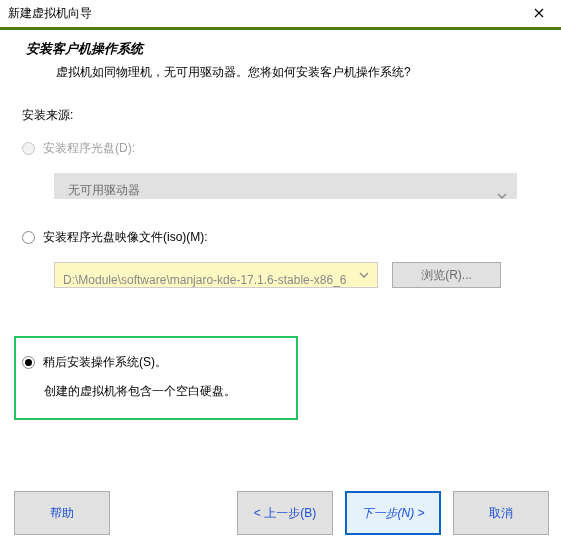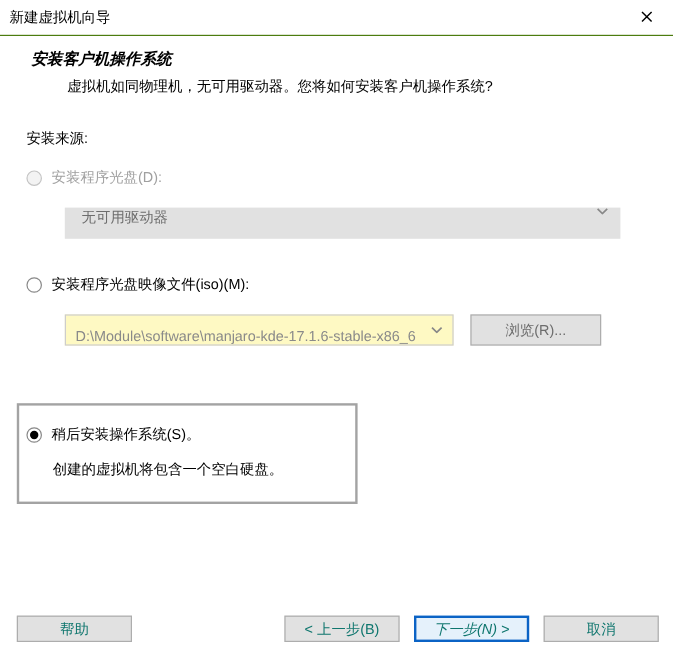--- a/index.html
+++ b/index.html
@@ -12,21 +12,21 @@
     height: 545px;
     overflow: hidden;
     position: relative;
   }
   .titlebar {
     display: flex;
     align-items: center;
     justify-content: space-between;
     height: 30px;
     padding: 0 0 0 8px;
-    border-bottom: 1px solid #4d7c0f;
+    border-bottom: 3px solid #4d7c0f;
     background: #fff;
   }
   .titlebar .title { color: #000; }
   .titlebar .close {
     width: 44px;
     height: 30px;
     display: flex;
     align-items: center;
     justify-content: center;
     color: #000;
@@ -74,21 +74,21 @@
     background: #000;
     border-radius: 50%;
   }
   .opt-label { color: #000; }
   .opt-label.disabled { color: #a0a0a0; }
   .dropdown {
     margin: 6px 44px 28px 54px;
     height: 26px;
     background: #e1e1e1;
     display: flex;
-    align-items: flex-start;
+    align-items: flex-end;
     justify-content: space-between;
     padding: 0 10px 0 14px;
     color: #6d6d6d;
   }
   .dropdown .chev svg { width: 10px; height: 6px; display: block; }
   .isorow {
     display: flex;
     align-items: center;
     margin: 6px 0 0 54px;
     gap: 14px;
@@ -115,46 +115,46 @@
     width: 109px;
     height: 26px;
     background: #e1e1e1;
     border: 1px solid #adadad;
     display: flex;
     align-items: center;
     justify-content: center;
     color: #6d6d6d;
   }
   .highlight-box {
-    border: 2px solid #a3a3a3;
+    border: 2px solid #22c55e;
     margin: 48px 0 0 14px;
     width: 284px;
     padding: 16px 4px 18px 6px;
   }
   .highlight-box .option-row { padding: 0 0 12px 0; }
   .hint {
     padding: 0 0 0 22px;
     color: #000;
   }
   .footer {
     position: absolute;
     left: 0; right: 0; bottom: 10px;
     display: flex;
     align-items: center;
     padding: 0 12px 0 14px;
   }
   .btn {
-    height: 22px;
+    height: 44px;
     min-width: 96px;
     border: 1px solid #adadad;
     background: #e1e1e1;
     display: flex;
     align-items: center;
     justify-content: center;
-    color: #0f766e;
+    color: #1d4ed8;
     padding: 0 10px;
     font-size: 12px;
     font-family: inherit;
   }
   .btn.primary {
     border: 2px solid #0b63c5;
     background: #e5f1fb;
     font-style: italic;
   }
   .spacer { flex: 1 1 auto; }

